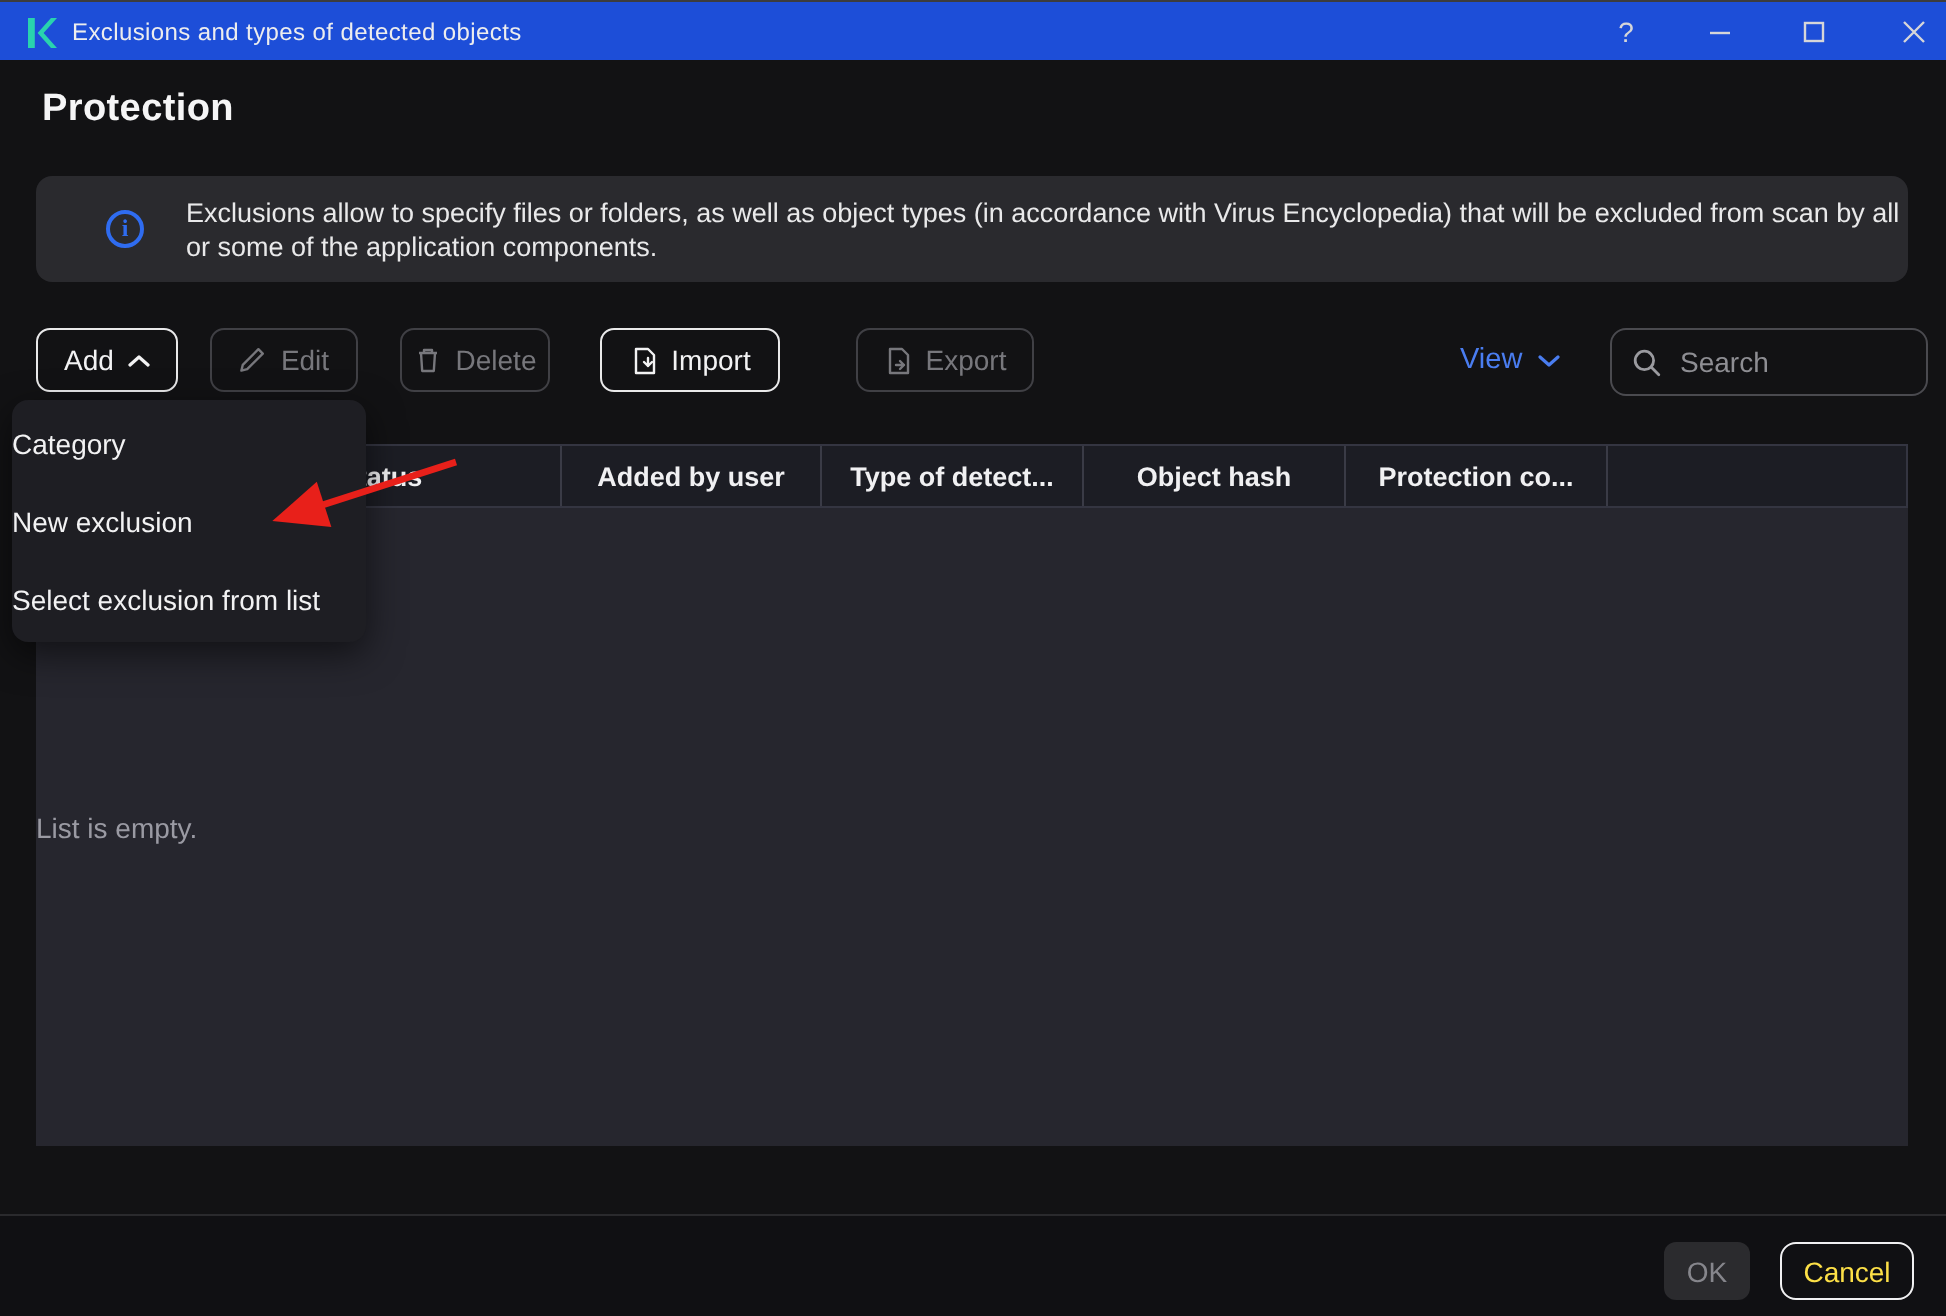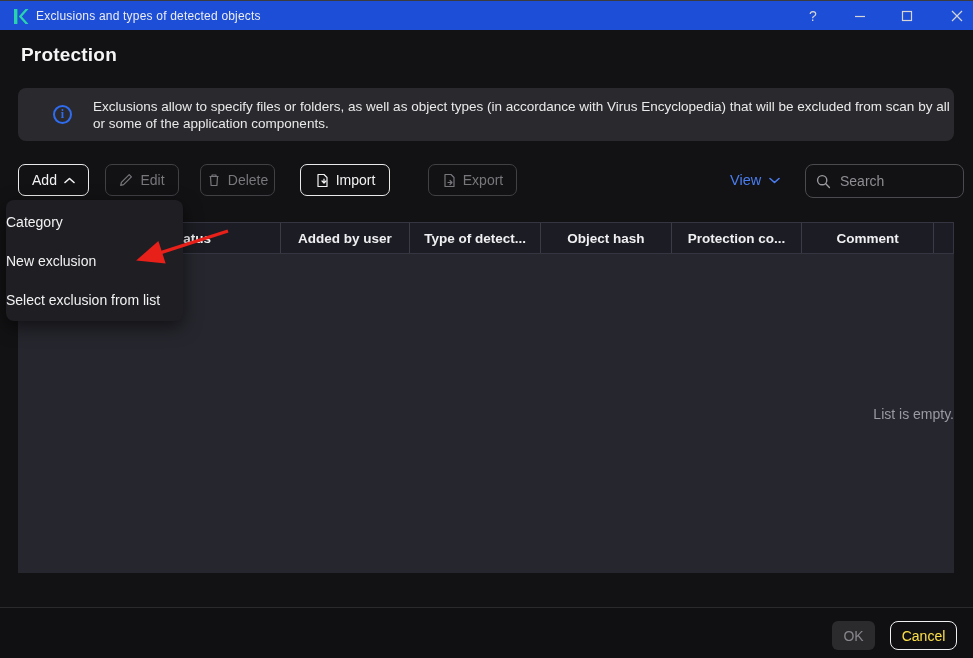--- a/index.html
+++ b/index.html
@@ -68,21 +68,21 @@
   .table-header { position:absolute; left:18px; top:222px; width:936px; height:32px;
     background:#1c1d24; display:flex; border:1px solid #343541; z-index:1; }
   .th { height:100%; display:flex; align-items:center; justify-content:center;
     font-size:13.5px; font-weight:bold; color:#f0f0f2; border-right:1px solid #3a3b46;
     white-space:nowrap; overflow:hidden; cursor:pointer; }
   .th:last-child { border-right:none; }
   .th-0 { width:262px; padding-left:82px; }
   .th-1 { width:130px; } .th-2 { width:131px; } .th-3 { width:131px; }
   .th-4 { width:131px; } .th-5 { width:132px; } .th-6 { width:19px; }
   .table-body { position:absolute; left:18px; top:254px; width:936px; height:319px;
-    background:#26262e; display:flex; align-items:center; justify-content:flex-end; z-index:1; }
+    background:#26262e; display:flex; align-items:center; justify-content:flex-start; z-index:1; }
   .empty-text { color:#9a9aa3; font-size:14px; }
 
   
   .menu { position:absolute; left:6px; top:200px; width:177px; background:#1e1e23;
     border-radius:8px; box-shadow:0 6px 18px rgba(0,0,0,.55); z-index:10; padding:2px 0; }
   .menu-item { height:39px; display:flex; align-items:center; 
     font-size:14px; color:#f2f2f3; cursor:pointer; }
 
   
   .arrow-svg { position:absolute; left:125px; top:222px; z-index:100; pointer-events:none; }
@@ -184,21 +184,20 @@
       </svg>
     <input type="text" placeholder="Search" style="">
   </div>
 
   <div class="table-header">
     <div class="th th-0">Status</div>
     <div class="th th-1">Added by user</div>
     <div class="th th-2">Type of detect...</div>
     <div class="th th-3">Object hash</div>
     <div class="th th-4">Protection co...</div>
-    <div class="th th-5">Comment</div>
     <div class="th th-6"></div>
   </div>
 
   <div class="table-body">
     <span class="empty-text">List is empty.</span>
   </div>
 
   <div class="menu">
     <div class="menu-item">Category</div>
     <div class="menu-item">New exclusion</div>

